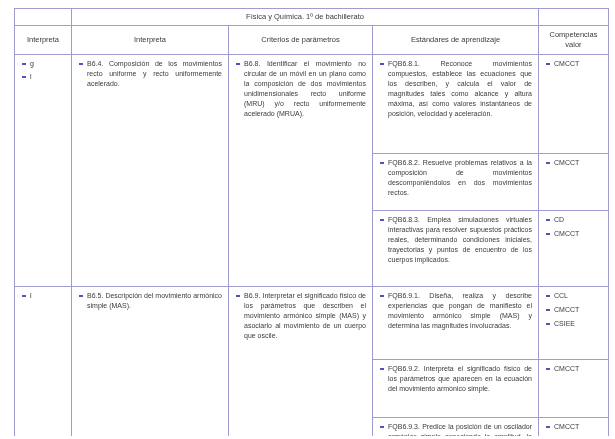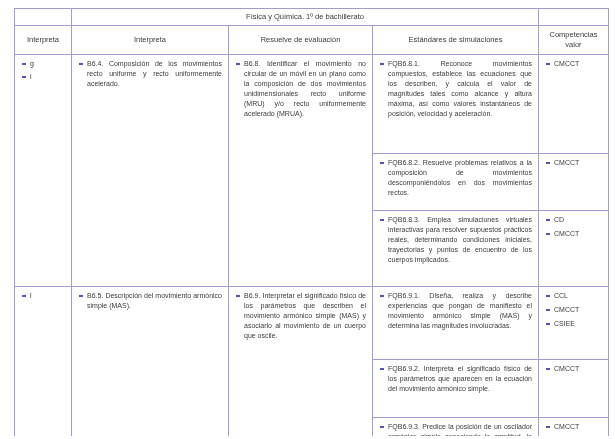--- a/index.html
+++ b/index.html
@@ -79,22 +79,22 @@
     <tbody>
         <tr class="title-row">
       <td></td>
       <td colspan="3">Física y Química. 1º de bachillerato</td>
       <td></td>
     </tr>
 
     <tr class="head-row">
       <td>Interpreta</td>
       <td>Interpreta</td>
-      <td>Resuelve de evaluación</td>
-      <td>Estándares de simulaciones</td>
+      <td>Criterios de parámetros</td>
+      <td>Estándares de aprendizaje</td>
       <td>Competencias valor</td>
     </tr>
 
     <tr>
       <td rowspan="3">
         <div class="item nojust"><span class="blt"></span><span>g</span></div>
         <div class="item nojust"><span class="blt"></span><span>l</span></div>
       </td>
       <td rowspan="3">
         <div class="item"><span class="blt"></span><span>B6.4. Composición de los movimientos recto uniforme y recto uniformemente acelerado.</span></div>

